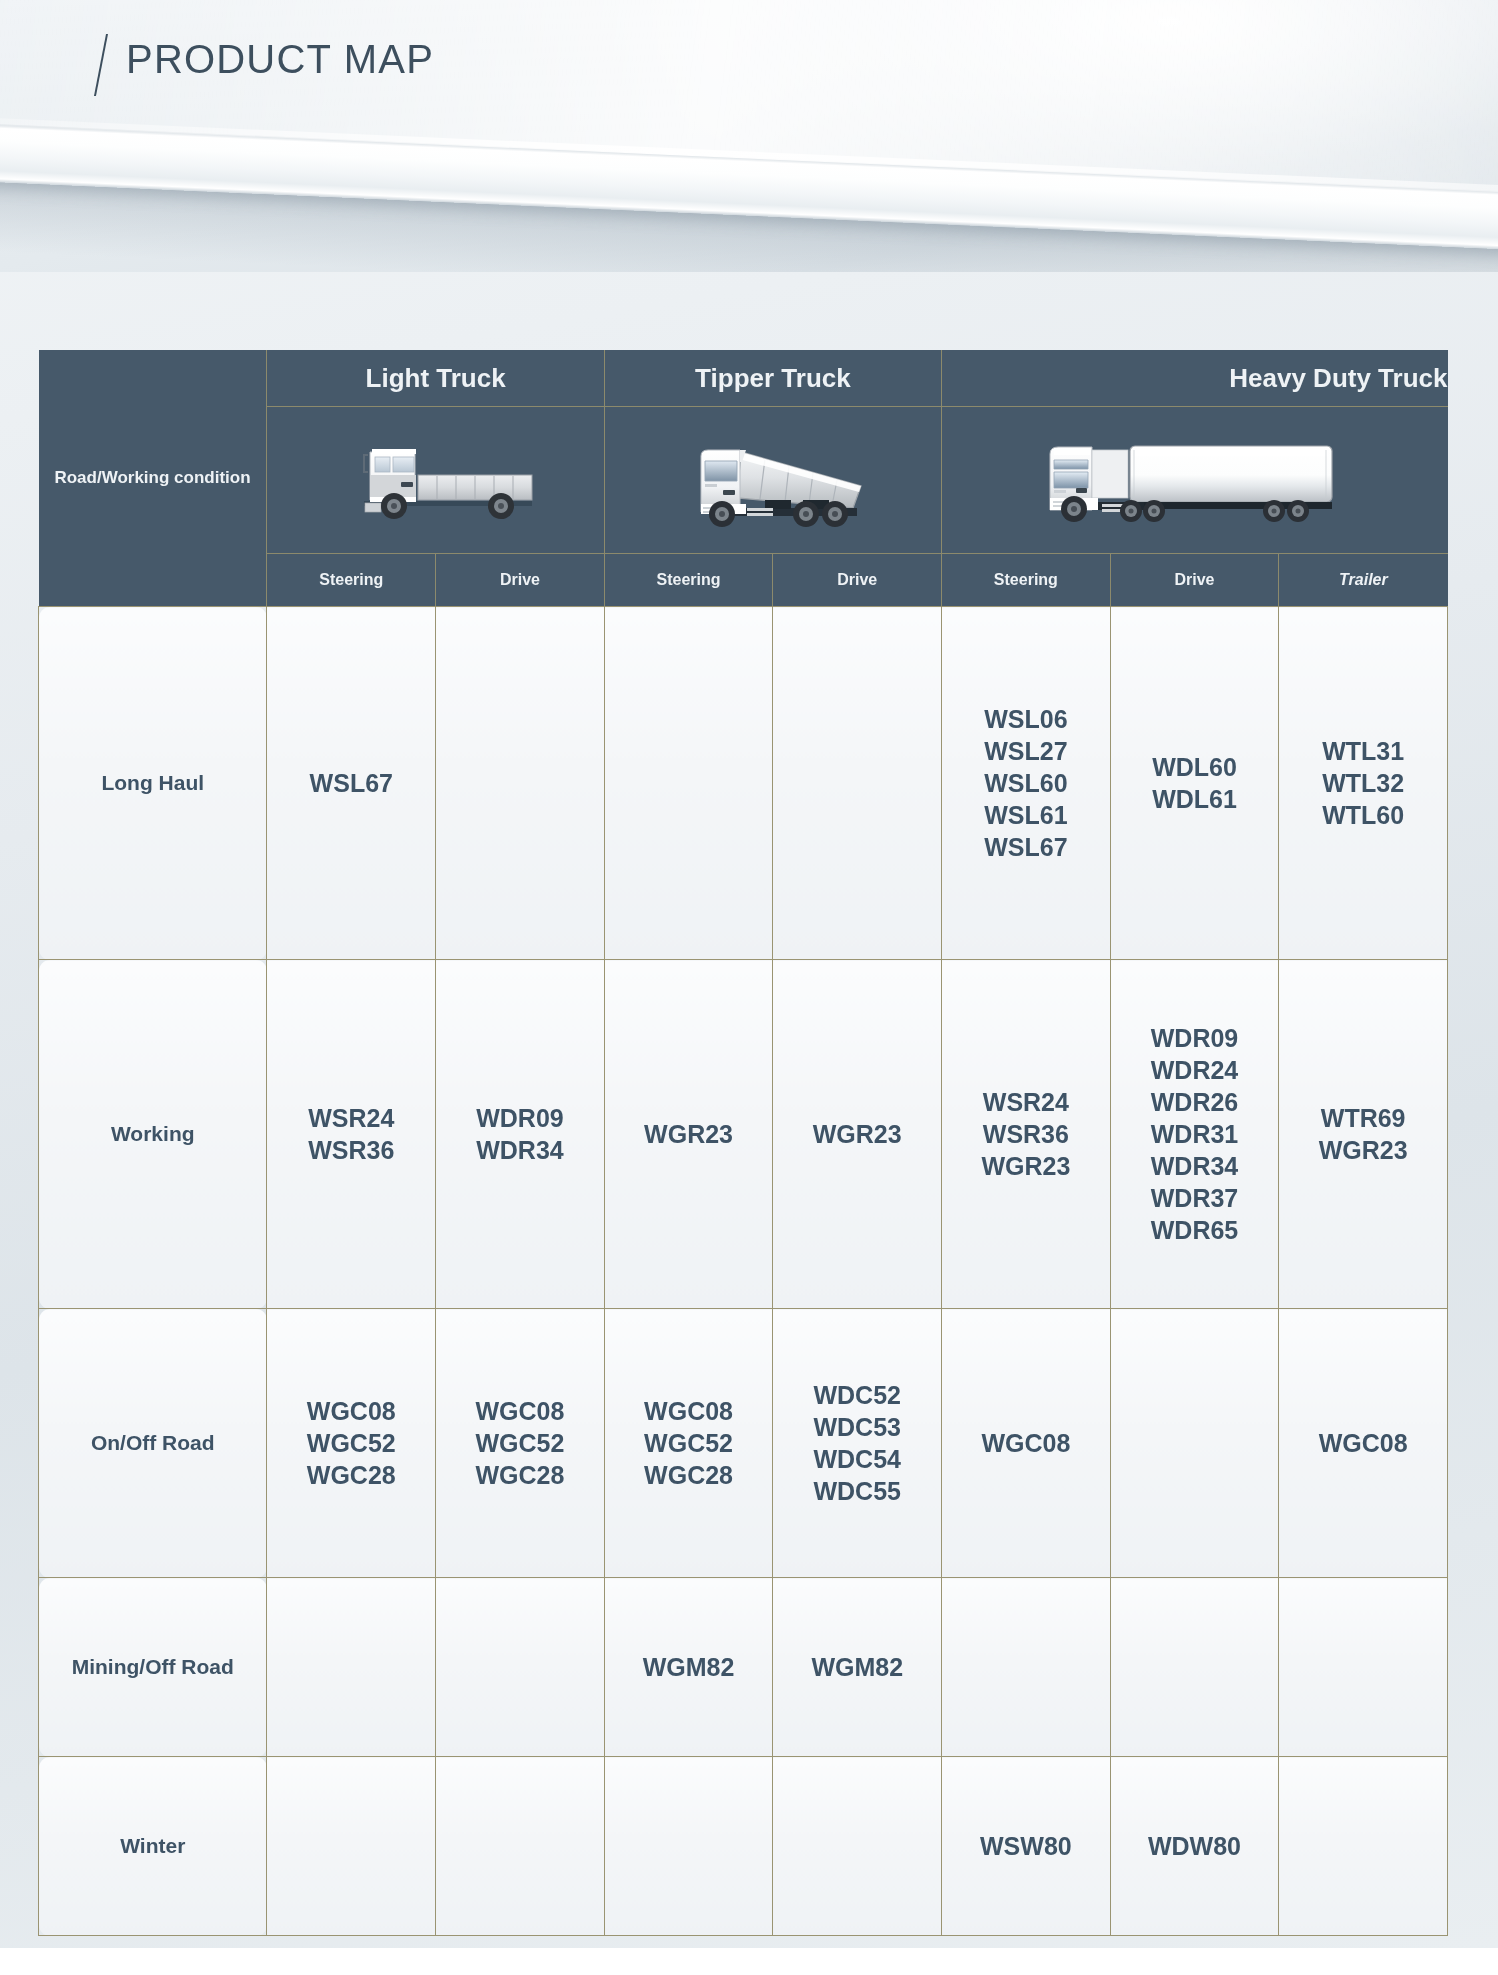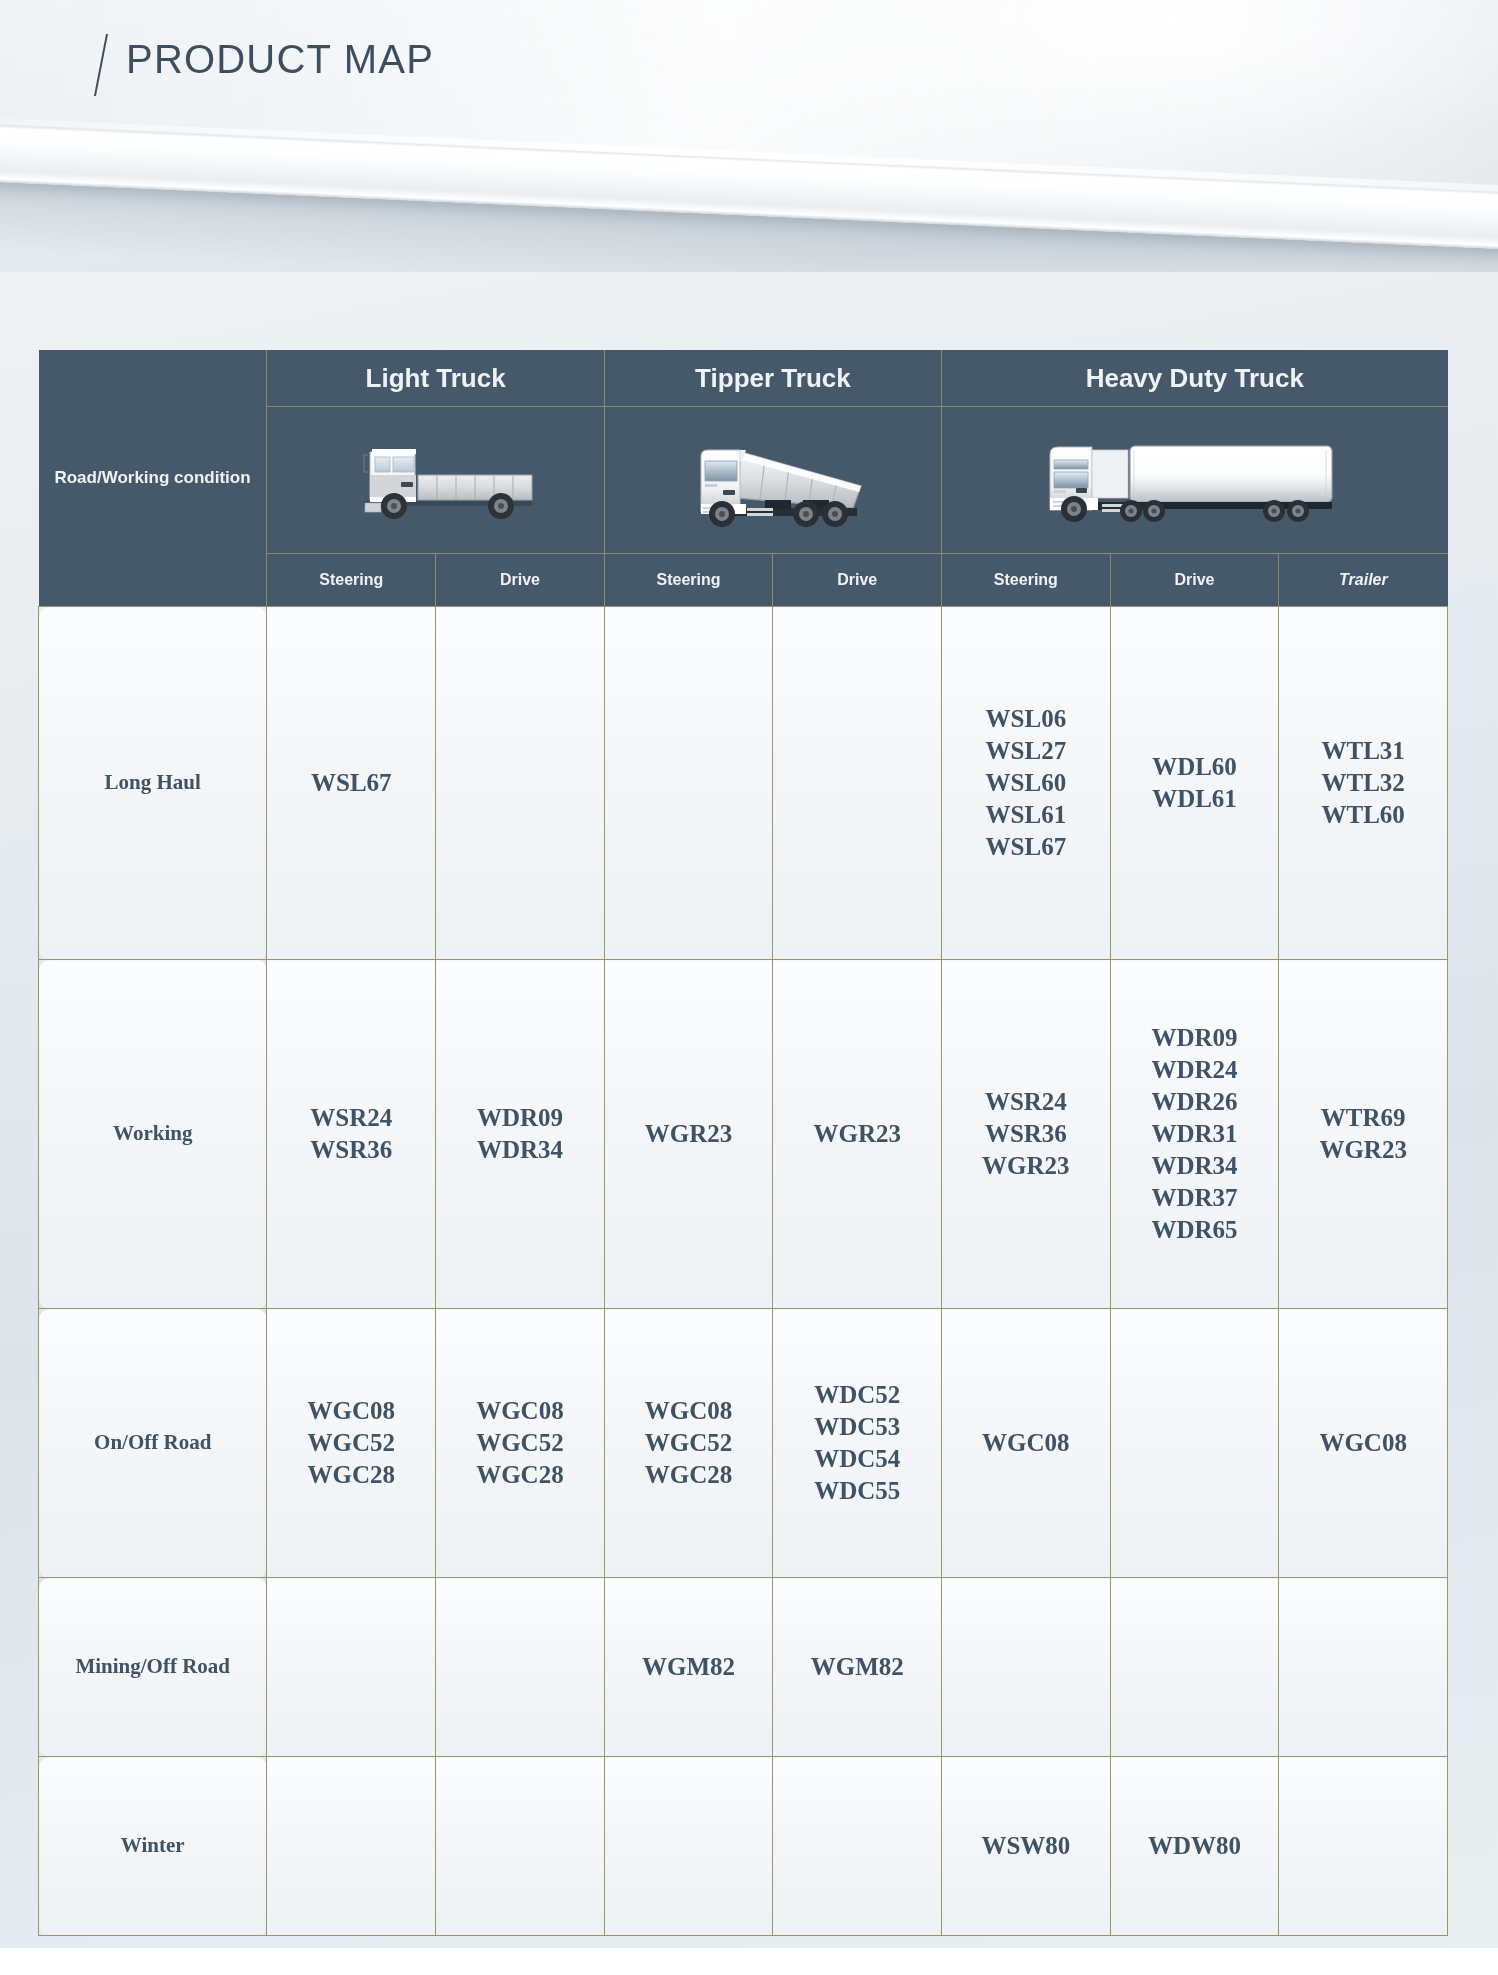--- a/index.html
+++ b/index.html
@@ -131,21 +131,21 @@
     text-align: center;
     font-weight: bold;
     vertical-align: middle;
   }
   .hdr-group {
     font-size: 26px;
     height: 56px;
     border-right: 1px solid #8c8a6c;
     border-bottom: 1px solid #8c8a6c;
   }
-  .hdr-group.last { border-right: none; }
+  .hdr-group.last { border-right: none; text-align: right; }
 
   .hdr-rowlabel {
     font-size: 17px;
     line-height: 1.25;
     border-right: 1px solid #8c8a6c;
     height: 254px;
   }
 
   .hdr-pic {
     border-right: 1px solid #8c8a6c;
@@ -166,21 +166,20 @@
   
   .cell {
     border: 1px solid #9a9472;
     text-align: center;
     vertical-align: middle;
     color: #3e5366;
     font-weight: bold;
     font-size: 25px;
     line-height: 1.28;
     background: linear-gradient(to bottom, #fbfcfd 0%, #f4f6f8 45%, #eff2f5 100%);
-    font-family: Liberation Serif, serif;
   }
   .cell.rowlabel {
     font-size: 21px;
     line-height: 1.3;
     border-radius: 11px;
   }
   .r-long   { height: 352px; }
   .r-reg    { height: 348px; }
   .r-onoff  { height: 268px; }
   .r-mining { height: 178px; }

